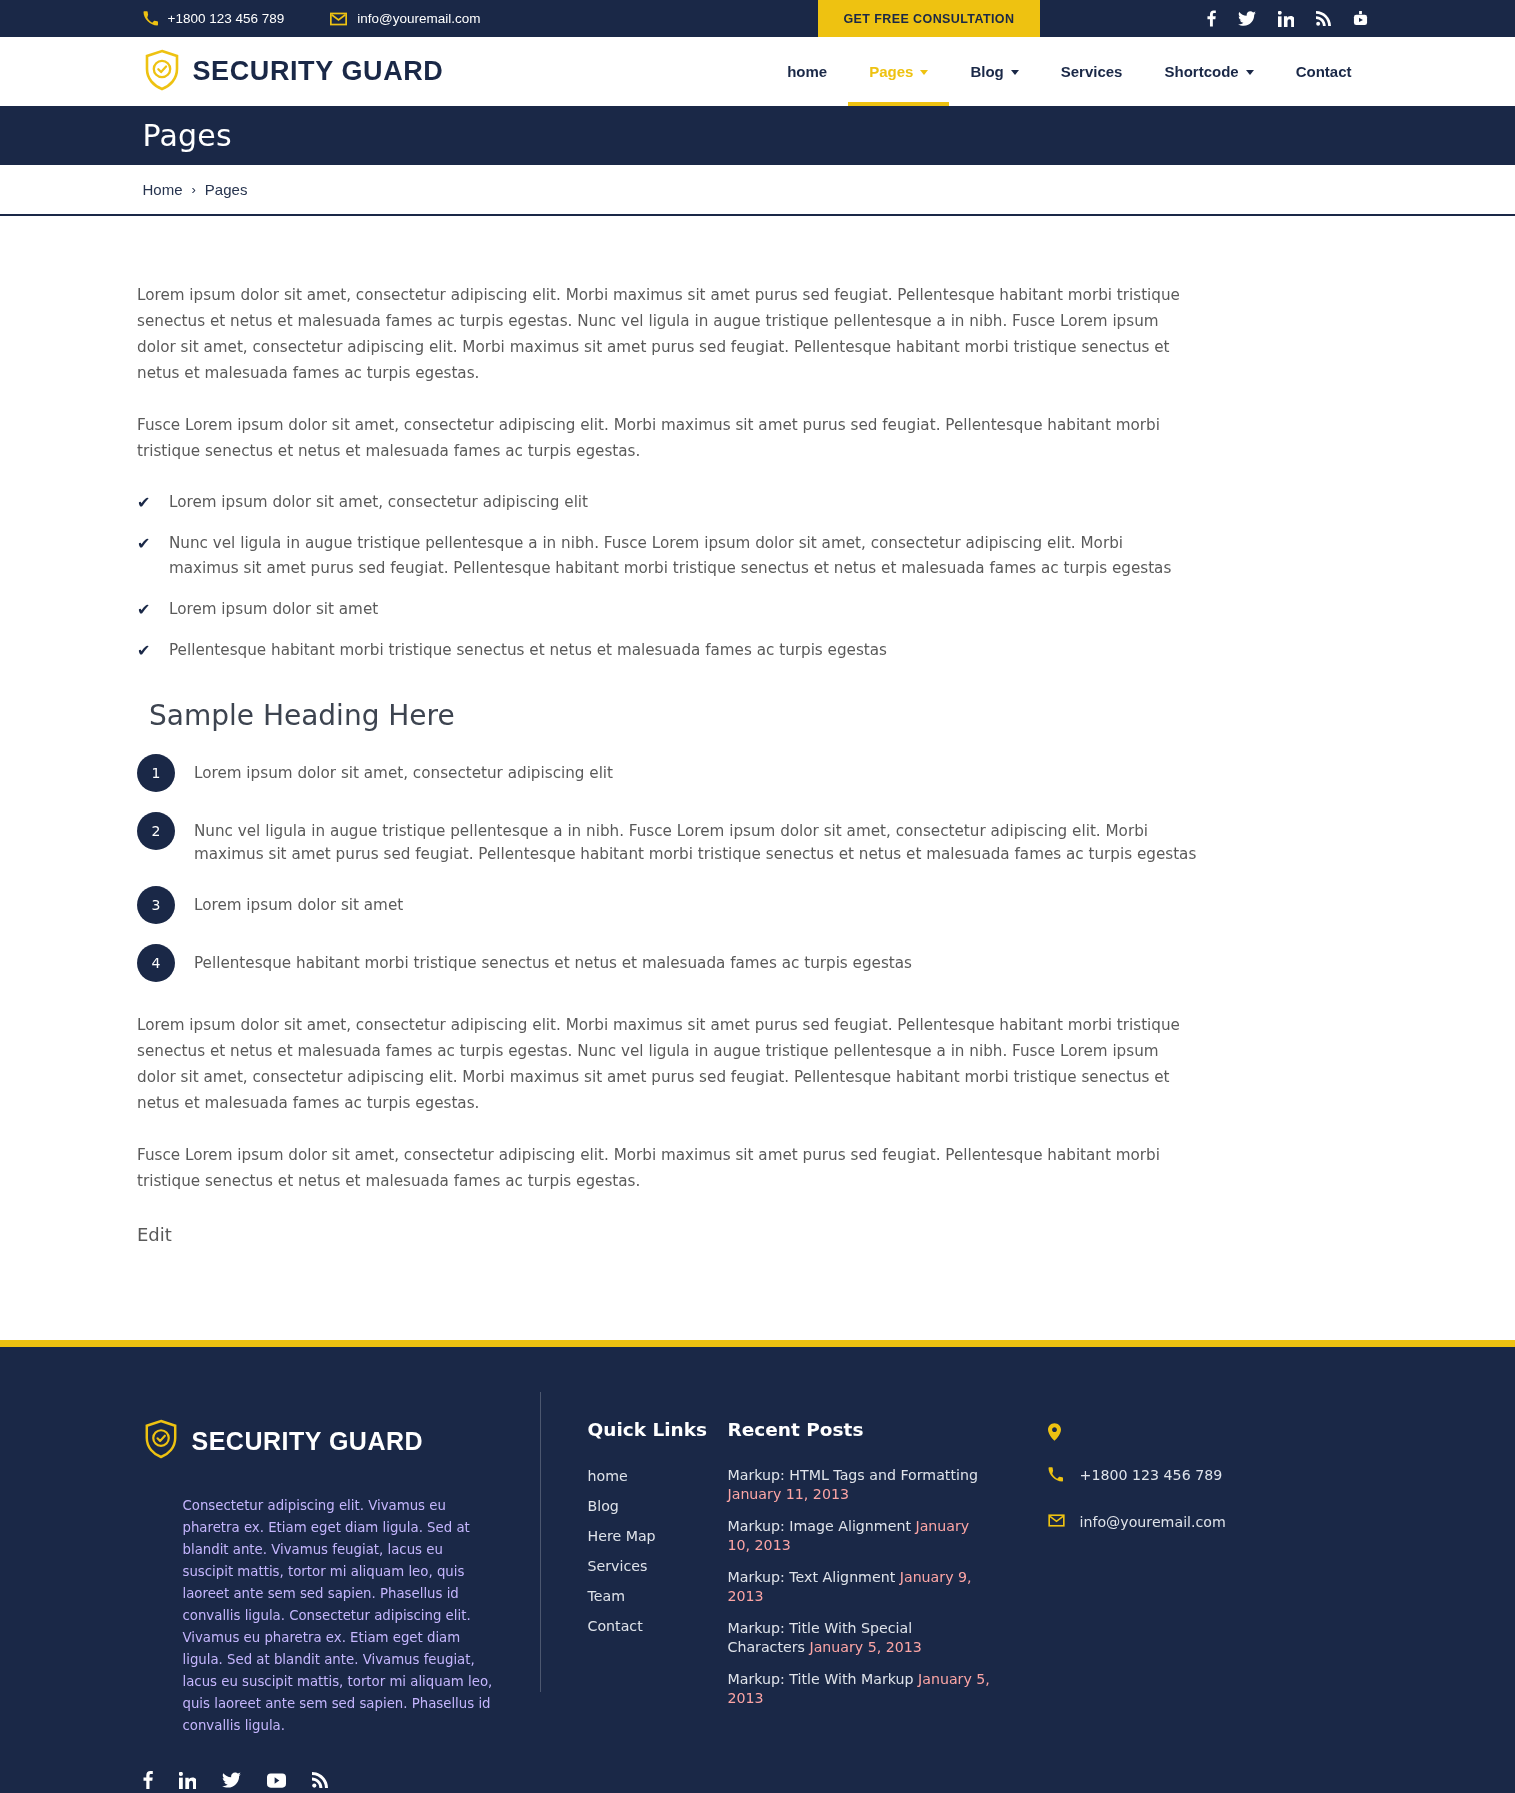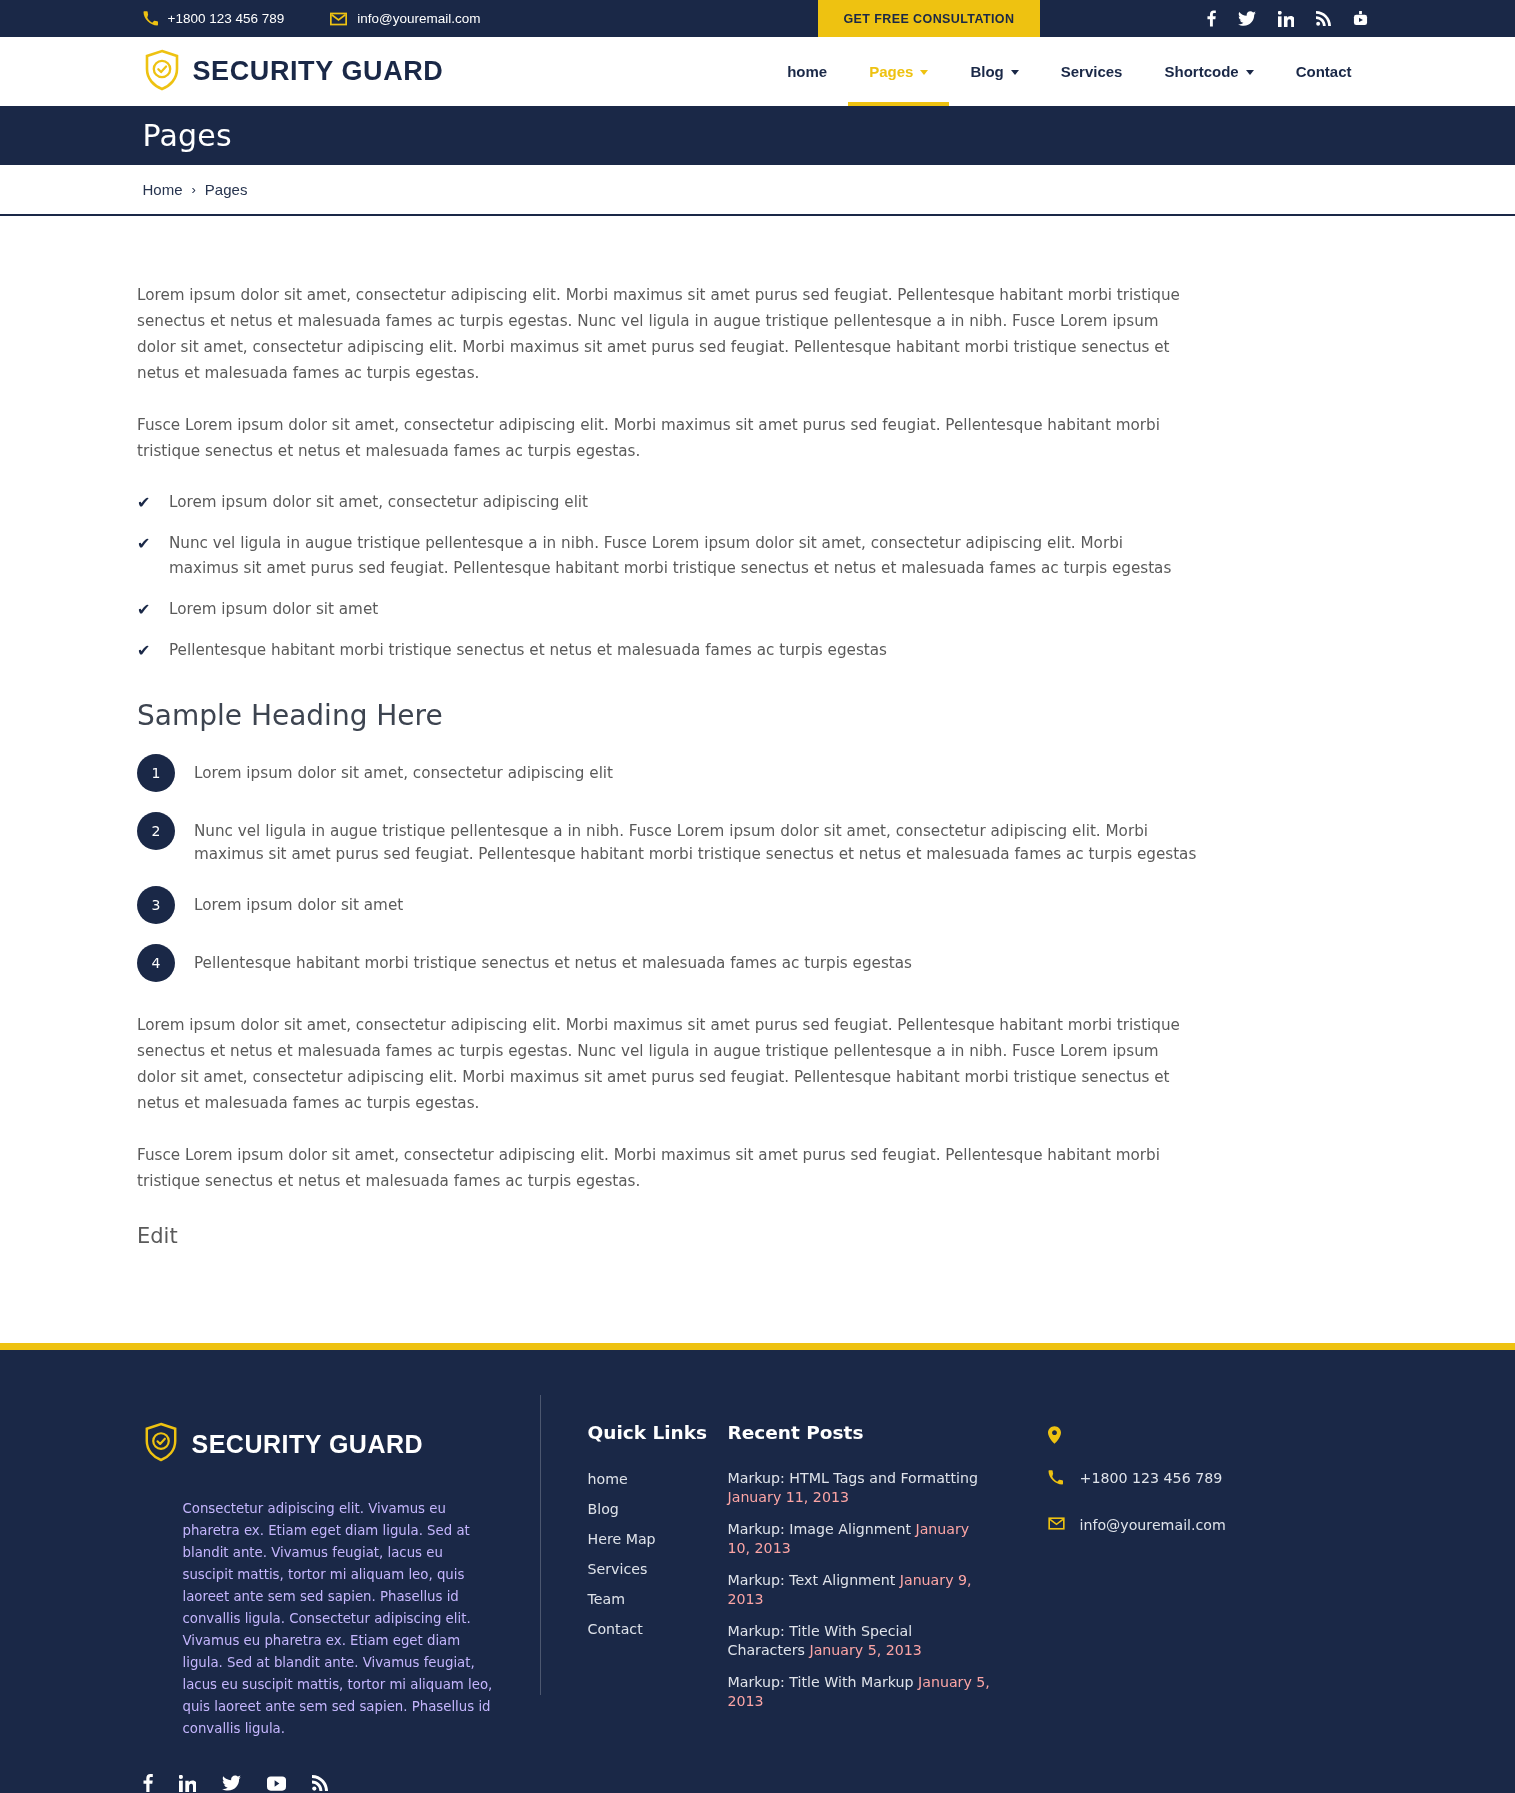--- a/index.html
+++ b/index.html
@@ -176,21 +176,21 @@
     color: #1a2847;
     font-size: 16px;
     line-height: 25px;
     flex: 0 0 auto;
     width: 16px;
   }
   h2.sample {
     font-size: 28px;
     font-weight: normal;
     color: #3d4450;
-    margin: 36px 0 22px 0;
+    margin: 36px 0 22px 12px;
     font-family: "DejaVu Sans", sans-serif;
   }
   .num-list { list-style: none; margin: 0 0 30px 0; }
   .num-list li {
     display: flex;
     align-items: flex-start;
     gap: 19px;
     margin-bottom: 20px;
   }
   .num-badge {
@@ -206,21 +206,21 @@
     font-family: "DejaVu Sans", sans-serif;
   }
   .num-text {
     font-size: 15.2px;
     line-height: 23px;
     color: #5a5a5a;
     padding-top: 8px;
     font-family: "DejaVu Sans", sans-serif;
   }
   a.edit-link {
-    font-size: 21px;
+    font-size: 18px;
     color: #5a5a5a;
     text-decoration: none;
     font-family: "DejaVu Sans", sans-serif;
     display: inline-block;
     margin-top: 4px;
   }
 
   
   .footer-top-rule { height: 7px; background: #eec211; }
   footer { background: #1a2847; }

